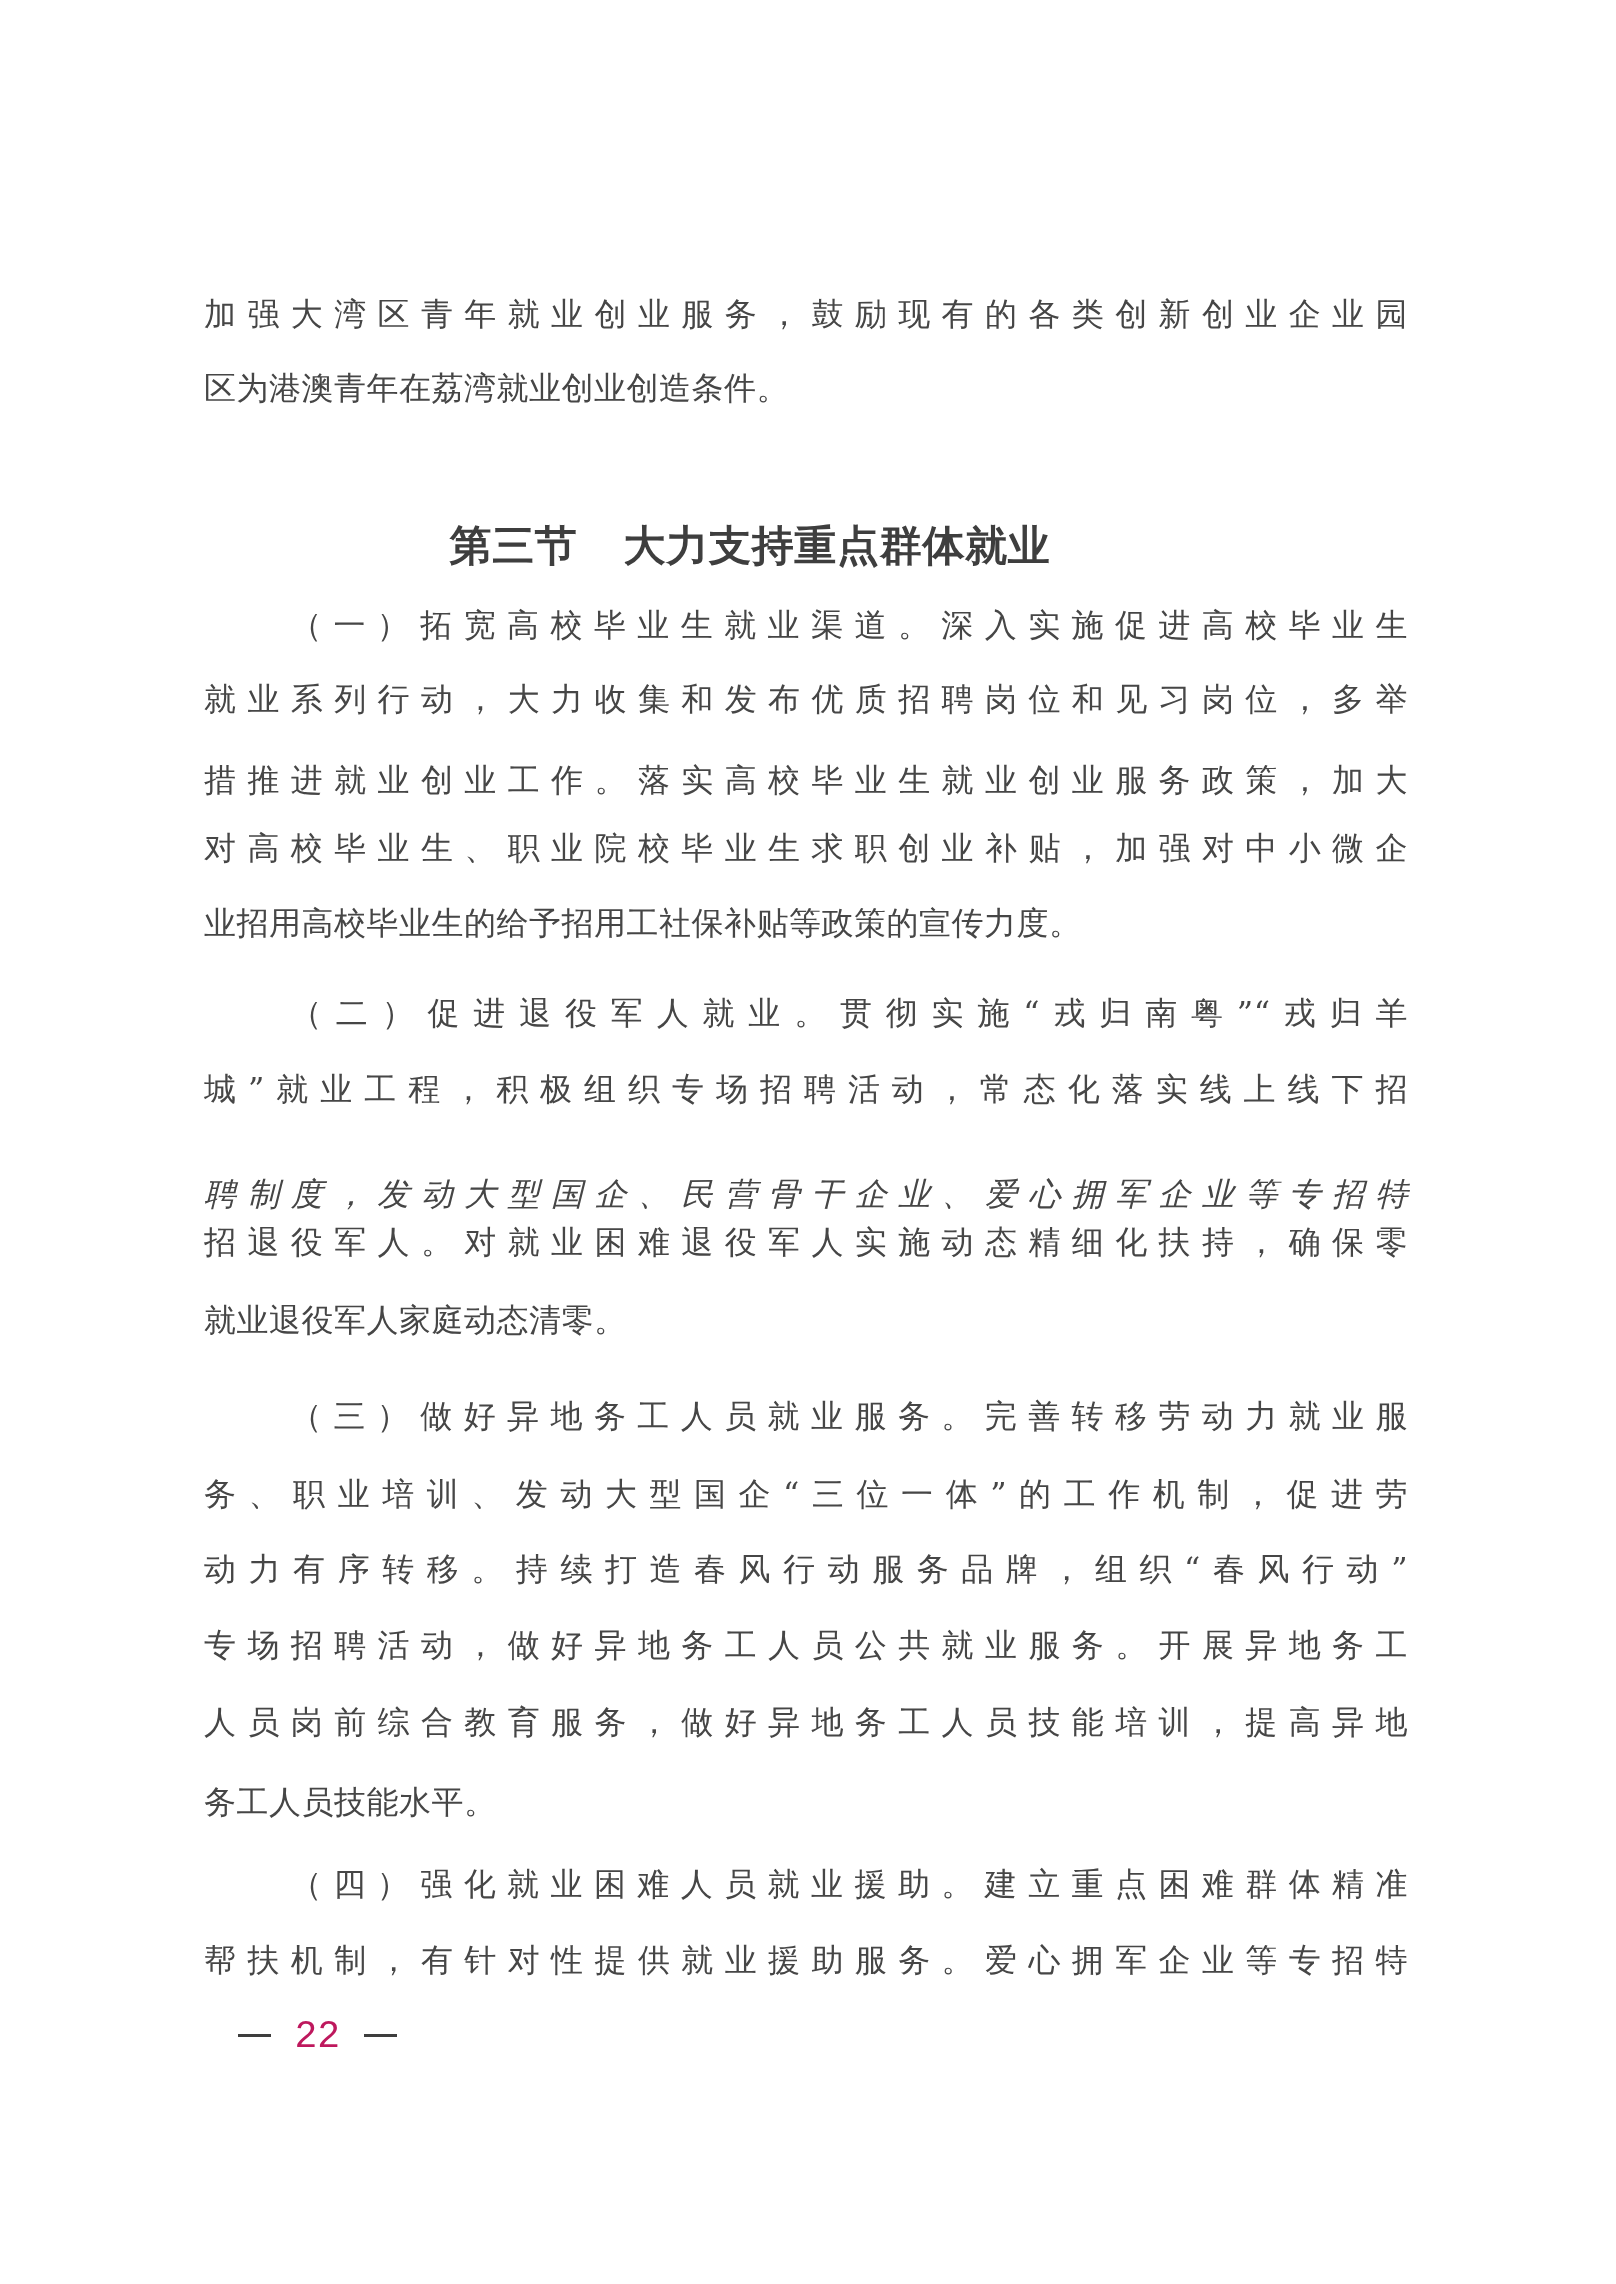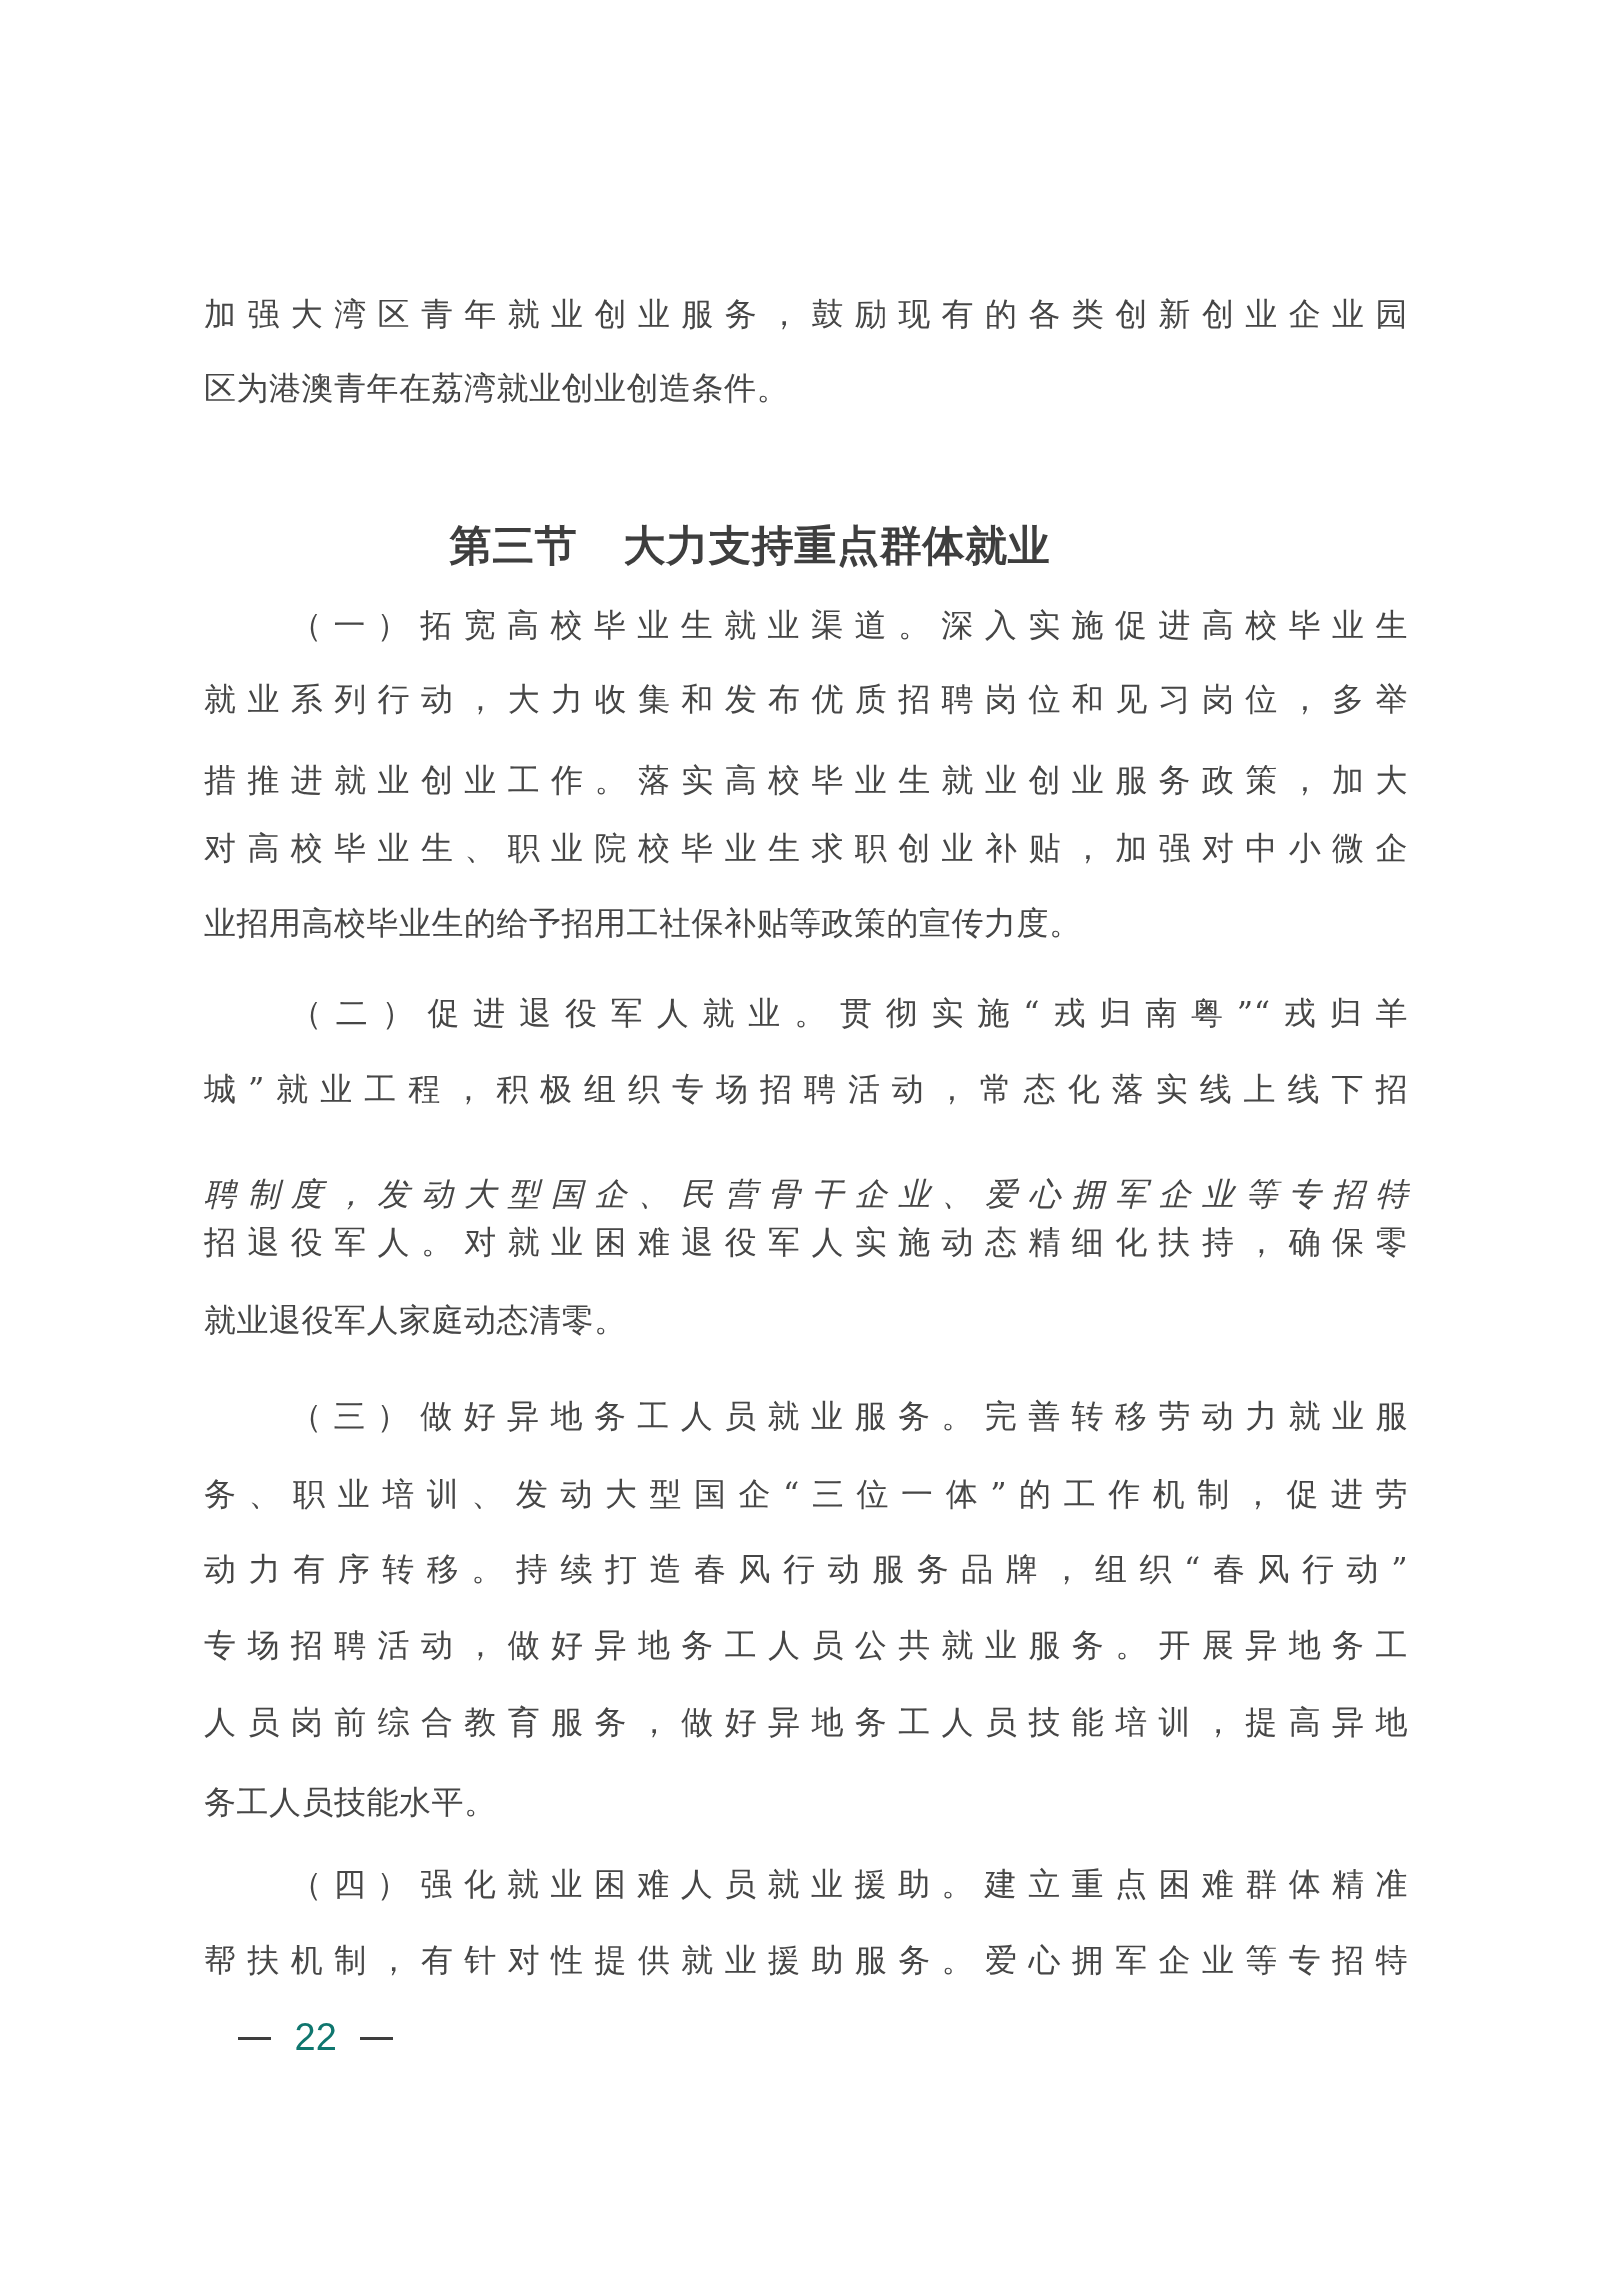--- a/index.html
+++ b/index.html
@@ -55,23 +55,23 @@
   }
   .heading-inner span + span {
     margin-left: 46px;
   }
   .page-number {
     position: absolute;
     left: 238px;
     top: 2014px;
     height: 46px;
     line-height: 46px;
-    font-family: Liberation Sans, sans-serif;
+    font-family: Liberation Mono, monospace;
     font-size: 38px;
-    color: #0f766e;
+    color: #be185d;
     white-space: nowrap;
   }
   .page-number .dash {
     display: inline-block;
     width: 33px;
     height: 2.6px;
     background: #3e3e3e;
     vertical-align: middle;
     position: relative;
     top: -1.3px;

